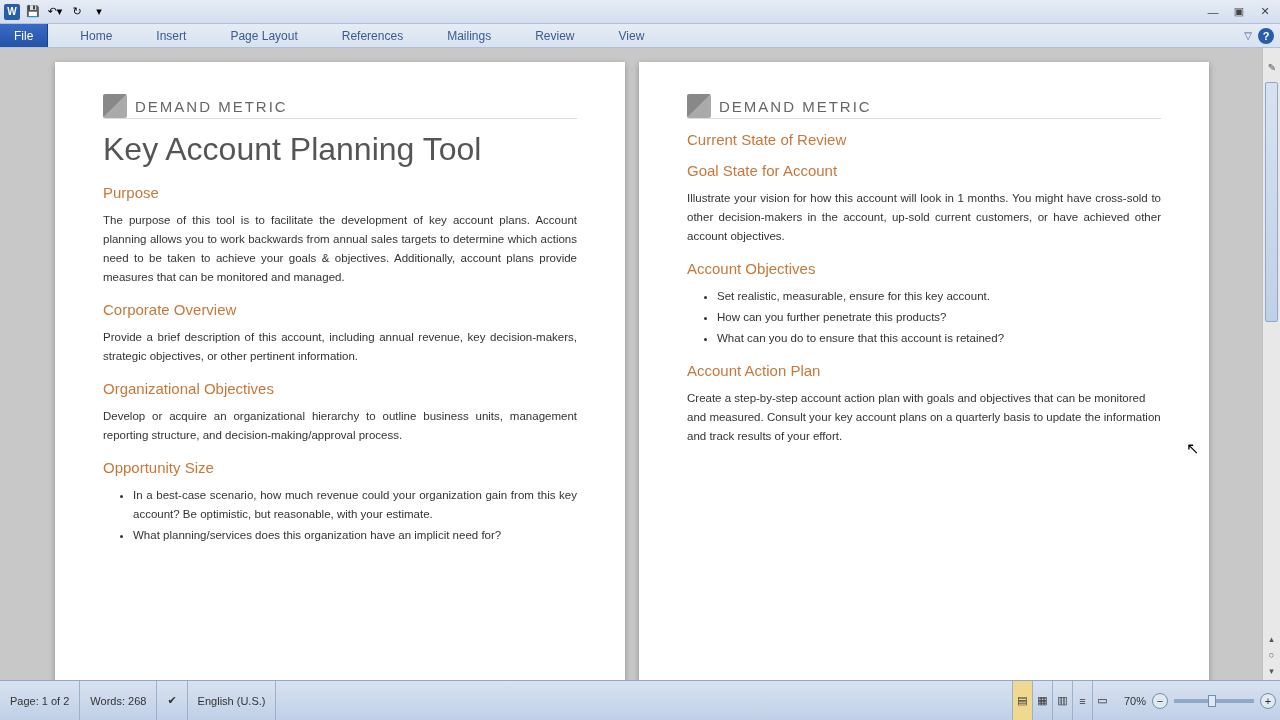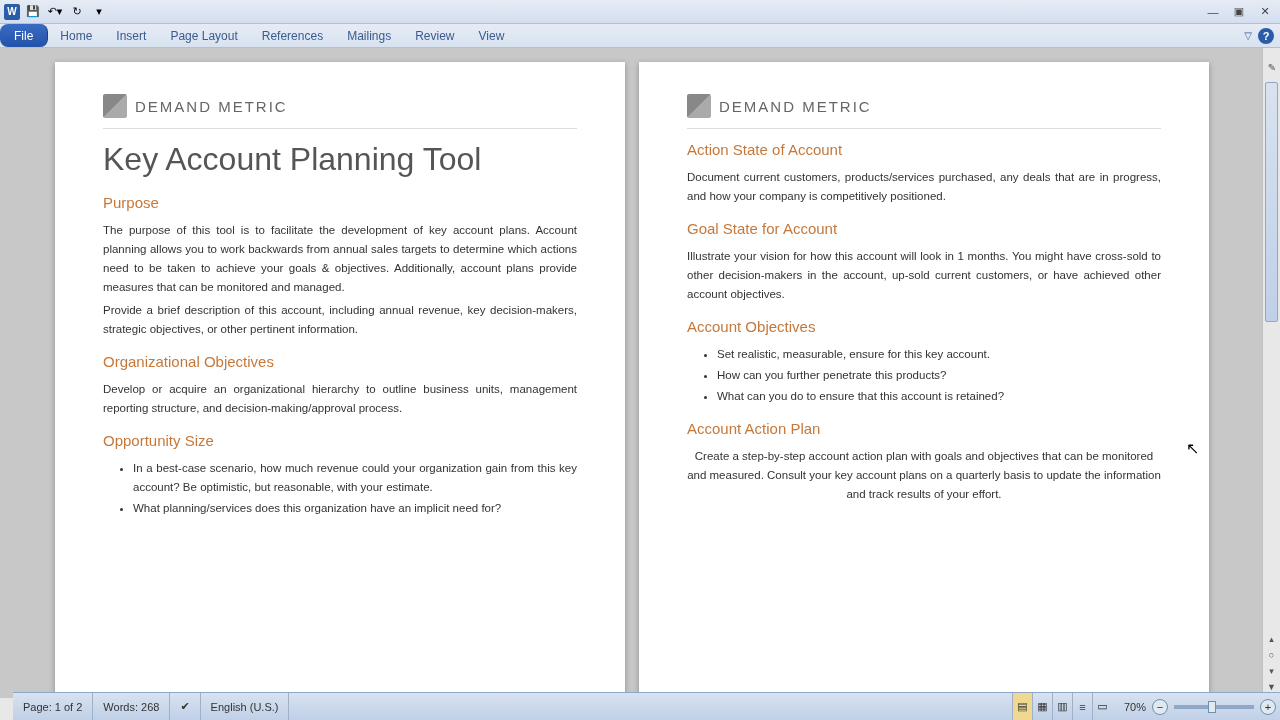--- a/index.html
+++ b/index.html
@@ -83,29 +83,29 @@
 }
 .file-tab {
   background: linear-gradient(#3a6bc4, #2352a8);
   color: #fff;
   padding: 0 14px;
   display: flex;
   align-items: center;
   font-size: 12px;
   cursor: pointer;
   border-right: 1px solid #1a4080;
-  border-radius: 8px;
 }
 .tab {
   padding: 0 12px;
   display: flex;
   align-items: center;
   font-size: 12px;
   color: #3a5b8f;
   cursor: pointer;
+  margin-left: 20px;
 }
 .ribbon-right {
   margin-left: auto;
   display: flex;
   align-items: center;
   gap: 6px;
   padding-right: 6px;
 }
 .help-icon {
   width: 16px;
@@ -142,21 +142,21 @@
   background: #fff;
   box-shadow: 0 2px 6px rgba(0,0,0,0.3);
   padding: 32px 48px;
   overflow: hidden;
 }
 .logo-row {
   display: flex;
   align-items: center;
   gap: 8px;
   border-bottom: 1px solid #ddd;
-  padding-bottom: 10px;
+  padding-bottom: 0;
   margin-bottom: 12px;
 }
 .logo-mark {
   width: 24px;
   height: 24px;
   background: linear-gradient(135deg, #888 50%, #aaa 50%);
   border-radius: 2px;
 }
 .logo-text {
   font-size: 15px;
@@ -249,23 +249,23 @@
   font-size: 9px;
   text-align: center;
   color: #555;
   cursor: pointer;
 }
 
 
 .statusbar {
   position: absolute;
   bottom: 0;
-  left: 13px;
+  left: 0;
   right: 0;
-  height: 28px;
+  height: 40px;
   background: linear-gradient(#d8e2f0, #c0d0e8);
   border-top: 1px solid #90a8c8;
   display: flex;
   align-items: center;
   font-size: 11px;
   color: #333;
 }
 .status-seg {
   padding: 0 10px;
   border-right: 1px solid #a0b0c8;
@@ -369,53 +369,53 @@
     <div class="page">
       <div class="logo-row">
         <div class="logo-mark"></div>
         <div class="logo-text">DEMAND METRIC</div>
       </div>
       <h1 class="doc-title">Key Account Planning Tool</h1>
 
       <h2 class="section">Purpose</h2>
       <p class="body">The purpose of this tool is to facilitate the development of key account plans.  Account planning allows you to work backwards from annual sales targets to determine which actions need to be taken to achieve your goals &amp; objectives.  Additionally, account plans provide measures that can be monitored and managed.</p>
 
+      <h2 class="section">Corporate Overview</h2>
       <p class="body">Provide a brief description of this account, including annual revenue, key decision-makers, strategic objectives, or other pertinent information.</p>
 
       <h2 class="section">Organizational Objectives</h2>
       <p class="body">Develop or acquire an organizational hierarchy to outline business units, management reporting structure, and decision-making/approval process.</p>
 
       <h2 class="section">Opportunity Size</h2>
       <ul class="bullets">
         <li>In a best-case scenario, how much revenue could your organization gain from this key account?  Be optimistic, but reasonable, with your estimate.</li>
         <li>What planning/services does this organization have an implicit need for?</li>
       </ul>
     </div>
 
     <div class="page">
       <div class="logo-row">
         <div class="logo-mark"></div>
         <div class="logo-text">DEMAND METRIC</div>
       </div>
 
-      <h2 class="section" style="margin-top:4px">Action State of Account</h2>
-      <p class="body">Document current customers, products/services purchased, any deals that are in progress, and how your company is competitively positioned.</p>
+      <h2 class="section" style="margin-top:4px">Current State of Review</h2>
 
       <h2 class="section">Goal State for Account</h2>
       <p class="body">Illustrate your vision for how this account will look in 1 months.  You might have cross-sold to other decision-makers in the account, up-sold current customers, or have achieved other account objectives.</p>
 
       <h2 class="section">Account Objectives</h2>
       <ul class="bullets">
         <li>Set realistic, measurable, ensure for this key account.</li>
         <li>How can you further penetrate this products?</li>
         <li>What can you do to ensure that this account is retained?</li>
       </ul>
 
       <h2 class="section">Account Action Plan</h2>
-      <p class="body" style="text-align:center">Create a step-by-step account action plan with goals and objectives that can be monitored and measured.  Consult your key account plans on a quarterly basis to update the information and track results of your effort.</p>
+      <p class="body" style="text-align:left">Create a step-by-step account action plan with goals and objectives that can be monitored and measured.  Consult your key account plans on a quarterly basis to update the information and track results of your effort.</p>
     </div>
   </div>
 </div>
 
 <div class="vscroll">
   <div class="sel-icon">✎</div>
   <div class="arrow" style="position:absolute;top:30px;left:0;right:0">▲</div>
   <div class="track">
     <div class="thumb"></div>
   </div>

